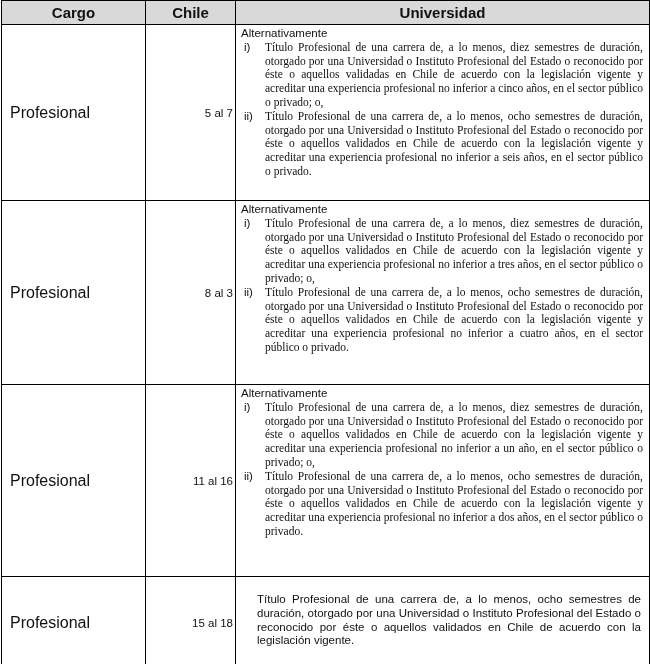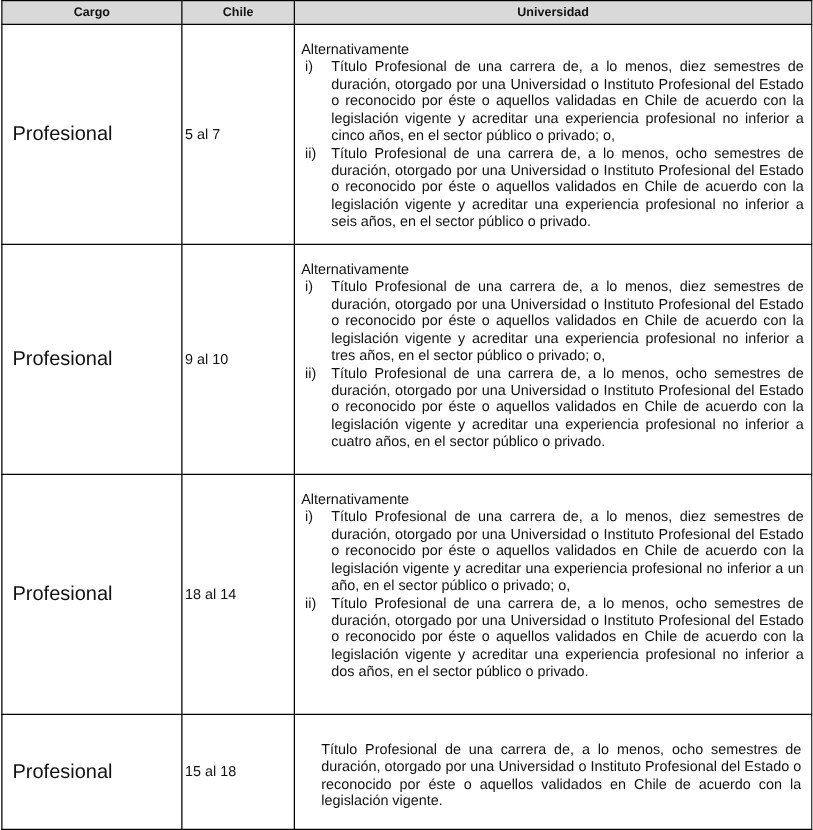--- a/index.html
+++ b/index.html
@@ -10,49 +10,49 @@
     border-collapse: collapse;
     width: 648px;
     table-layout: fixed;
     margin: 0 0 0 1px;
   }
   .req-table th, .req-table td {
     border: 1px solid #000;
   }
   .req-table th {
     background: #d9d9d9;
-    font-size: 10px;
+    font-size: 15px;
     font-weight: bold;
     text-align: center;
     padding: 3px 2px;
     height: 19px;
   }
   td.cargo {
     font-size: 16px;
     vertical-align: middle;
     text-align: left;
     padding: 4px 4px 4px 8px;
   }
   td.grado {
     font-size: 11.5px;
     vertical-align: middle;
-    text-align: left;
+    text-align: right;
     padding: 4px 2px;
   }
   td.req {
     font-size: 11.5px;
     line-height: 1.2;
     vertical-align: top;
-    padding: 14px 6px 6px 5px;
+    padding: 2px 6px 6px 5px;
   }
   td.req.vmid { vertical-align: middle; }
   .intro { text-align: left; }
   .item { display: flex; }
   .marker { flex: 0 0 24px; width: 24px; padding-left: 3px; }
-  .itext { flex: 1; text-align: justify; }
+  .itext { flex: 1; text-align: justify; font-family: Liberation Serif, serif; }
   .plain { text-align: justify; padding-left: 16px; padding-right: 2px; }
 </style>
 </head>
 <body>
 
 <div class="page">
   <table class="req-table">
     <colgroup>
       <col style="width:144px">
       <col style="width:90px">
@@ -78,37 +78,37 @@
           </div>
           <div class="item">
             <span class="marker">ii)</span>
             <span class="itext">Título Profesional de una carrera de, a lo menos, ocho semestres de duración, otorgado por una Universidad o Instituto Profesional del Estado o reconocido por éste o aquellos validados en Chile de acuerdo con la legislación vigente y acreditar una experiencia profesional no inferior a seis años, en el sector público o privado.</span>
           </div>
         </td>
       </tr>
 
       <tr style="height:184px">
         <td class="cargo">Profesional</td>
-        <td class="grado">9 al 10</td>
+        <td class="grado">8 al 3</td>
         <td class="req">
           <div class="intro">Alternativamente</div>
           <div class="item">
             <span class="marker">i)</span>
             <span class="itext">Título Profesional de una carrera de, a lo menos, diez semestres de duración, otorgado por una Universidad o Instituto Profesional del Estado o reconocido por éste o aquellos validados en Chile de acuerdo con la legislación vigente y acreditar una experiencia profesional no inferior a tres años, en el sector público o privado; o,</span>
           </div>
           <div class="item">
             <span class="marker">ii)</span>
             <span class="itext">Título Profesional de una carrera de, a lo menos, ocho semestres de duración, otorgado por una Universidad o Instituto Profesional del Estado o reconocido por éste o aquellos validados en Chile de acuerdo con la legislación vigente y acreditar una experiencia profesional no inferior a cuatro años, en el sector público o privado.</span>
           </div>
         </td>
       </tr>
 
       <tr style="height:192px">
         <td class="cargo">Profesional</td>
-        <td class="grado">18 al 14</td>
+        <td class="grado">11 al 16</td>
         <td class="req">
           <div class="intro">Alternativamente</div>
           <div class="item">
             <span class="marker">i)</span>
             <span class="itext">Título Profesional de una carrera de, a lo menos, diez semestres de duración, otorgado por una Universidad o Instituto Profesional del Estado o reconocido por éste o aquellos validados en Chile de acuerdo con la legislación vigente y acreditar una experiencia profesional no inferior a un año, en el sector público o privado; o,</span>
           </div>
           <div class="item">
             <span class="marker">ii)</span>
             <span class="itext">Título Profesional de una carrera de, a lo menos, ocho semestres de duración, otorgado por una Universidad o Instituto Profesional del Estado o reconocido por éste o aquellos validados en Chile de acuerdo con la legislación vigente y acreditar una experiencia profesional no inferior a dos años, en el sector público o privado.</span>
           </div>

